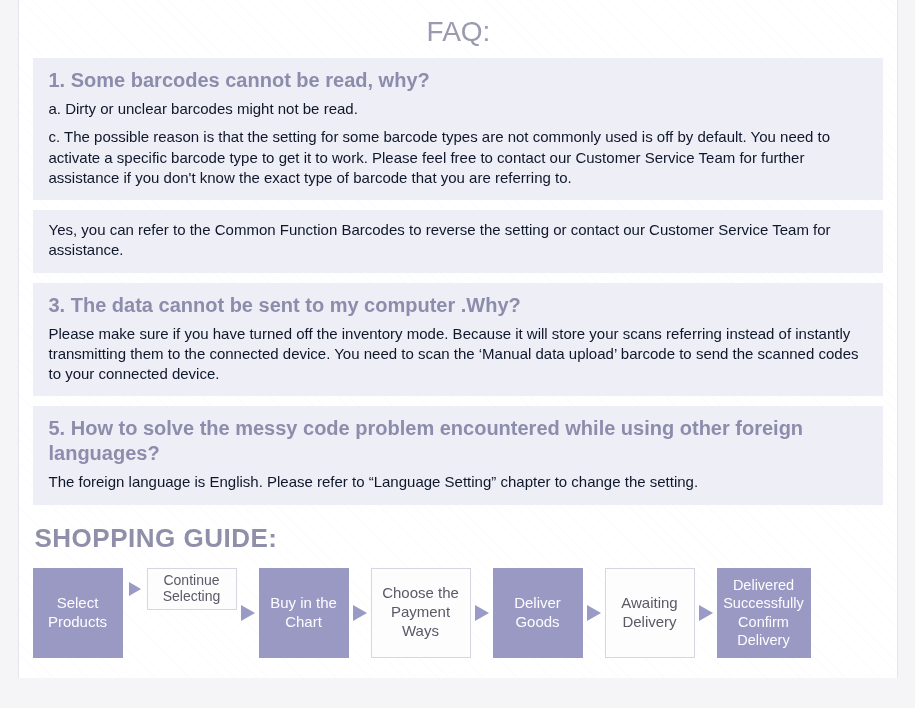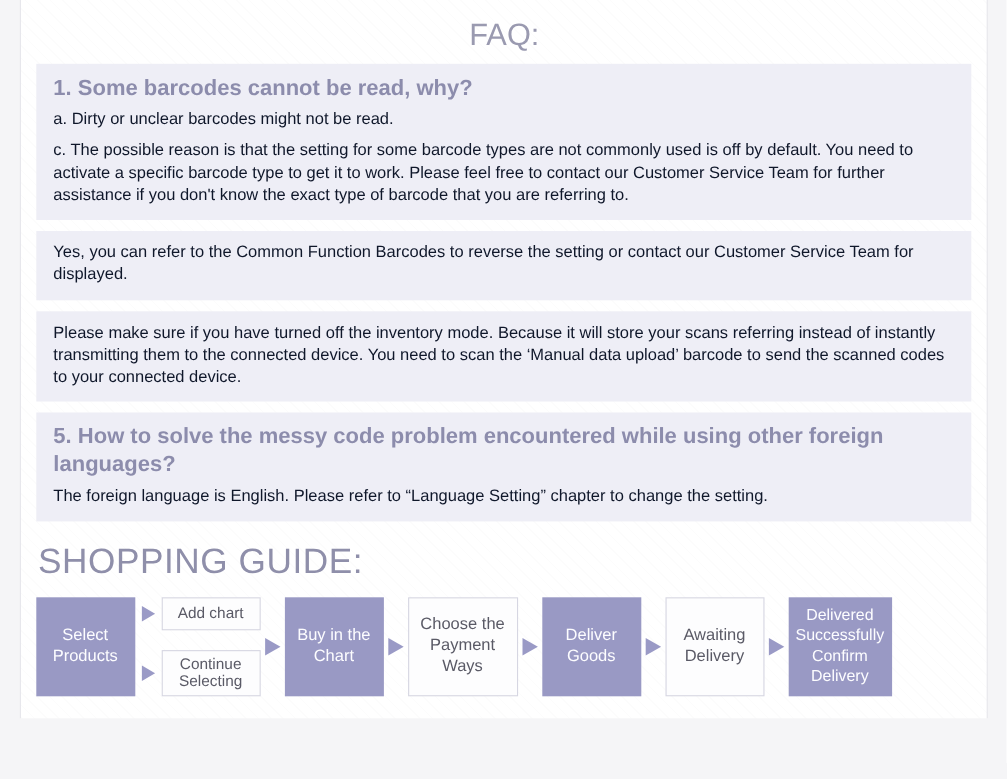--- a/index.html
+++ b/index.html
@@ -41,22 +41,22 @@
   }
   .faq-a {
     color: #0f172a;
     font-size: 15px;
     line-height: 1.35;
     margin-bottom: 8px;
   }
   .faq-a:last-child { margin-bottom: 0; }
   .guide-title {
     color: #8f8faa;
-    font-size: 32px;
-    font-weight: 400;
+    font-size: 26px;
+    font-weight: 700;
     letter-spacing: 0.5px;
     margin: 18px 0 14px 2px;
   }
   .flow {
     display: flex;
     align-items: center;
     flex-wrap: nowrap;
   }
   .step {
     display: flex;
@@ -120,43 +120,40 @@
 
   <div class="faq-title">FAQ:</div>
 
   <div class="faq-item">
     <div class="faq-q">1. Some barcodes cannot be read, why?</div>
     <div class="faq-a">a. Dirty or unclear barcodes might not be read.</div>
     <div class="faq-a">c. The possible reason is that the setting for some barcode types are not commonly used is off by default. You need to activate a specific barcode type to get it to work. Please feel free to contact our Customer Service Team for further assistance if you don't know the exact type of barcode that you are referring to.</div>
   </div>
 
   <div class="faq-item">
-    <div class="faq-a">Yes, you can refer to the Common Function Barcodes to reverse the setting or contact our Customer Service Team for displayed.</div>
+    <div class="faq-a">Yes, you can refer to the Common Function Barcodes to reverse the setting or contact our Customer Service Team for assistance.</div>
   </div>
 
   <div class="faq-item">
+    <div class="faq-q">3. The data cannot be sent to my computer .Why?</div>
     <div class="faq-a">Please make sure if you have turned off the inventory mode. Because it will store your scans referring instead of instantly transmitting them to the connected device. You need to scan the ‘Manual data upload’ barcode to send the scanned codes to your connected device.</div>
   </div>
 
   <div class="faq-item">
     <div class="faq-q">5. How to solve the messy code problem encountered while using other foreign languages?</div>
     <div class="faq-a">The foreign language is English. Please refer to “Language Setting” chapter to change the setting.</div>
   </div>
 
   <div class="guide-title">SHOPPING GUIDE:</div>
 
   <div class="flow">
 
     <div class="step primary sel">Select Products</div>
 
     <div class="split-col">
-      <div class="split-row">
-        <div class="arrow-sm"></div>
-        <div class="step secondary add">Add chart</div>
-      </div>
       <div class="split-row">
         <div class="arrow-sm"></div>
         <div class="step secondary cont">Continue Selecting</div>
       </div>
     </div>
 
     <div class="arrow"></div>
     <div class="step primary buy">Buy in the Chart</div>
 
     <div class="arrow"></div>

